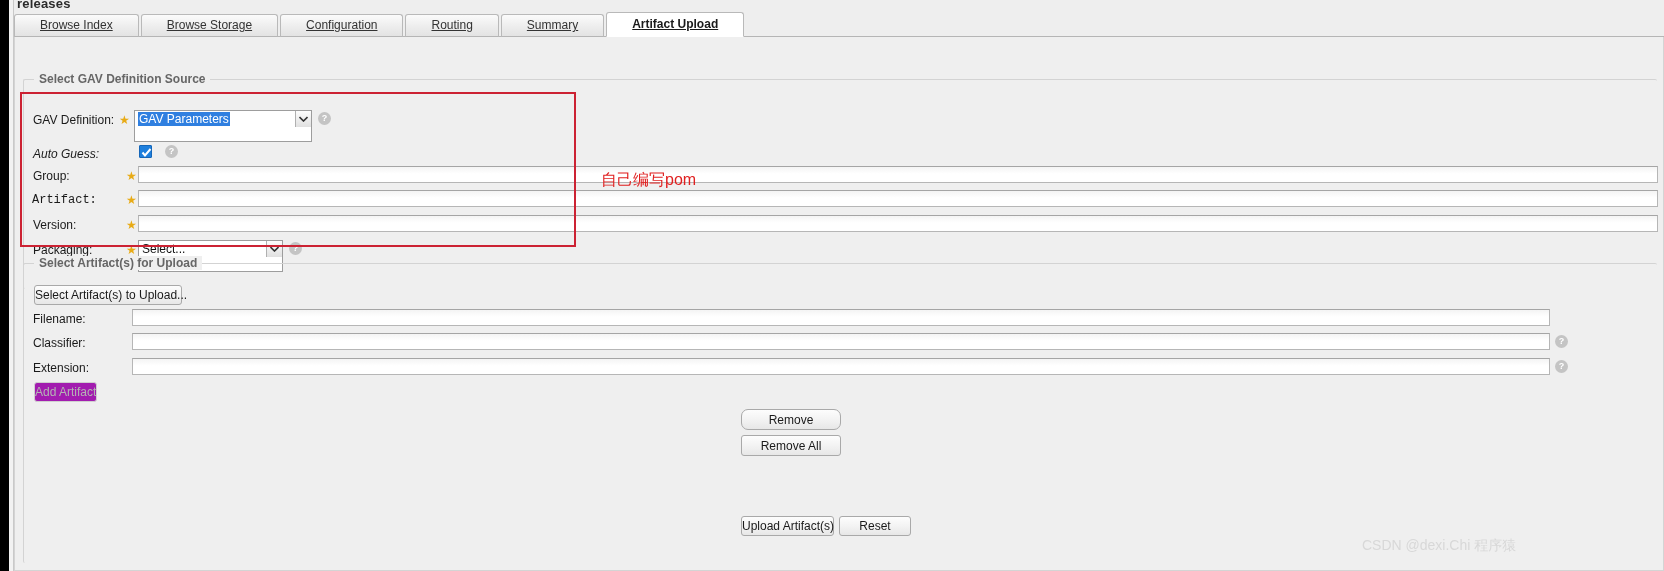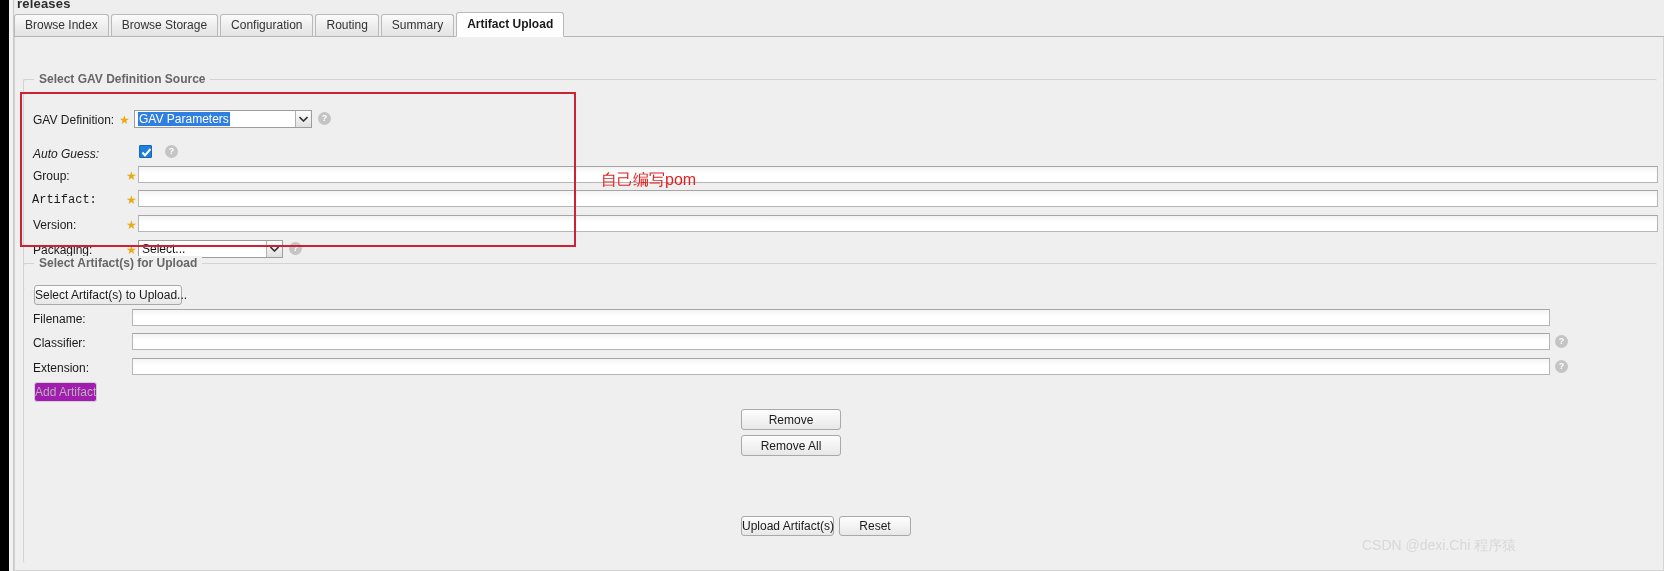--- a/index.html
+++ b/index.html
@@ -52,30 +52,31 @@
   .tabs {
     position: absolute;
     left: 0; top: 0;
     display: flex;
     align-items: flex-end;
     height: 25px;
   }
   .tab {
     height: 23px;
     line-height: 21px;
-    padding: 0 10px;
+    padding: 0 25px;
     margin-right: 2px;
     font-size: 12px;
     color: #333;
     background: linear-gradient(to bottom, #fbfbfb 0%, #ededed 55%, #e3e3e3 100%);
     border: 1px solid #b9b9b9;
     border-bottom: 1px solid #b5b5b5;
     border-radius: 3px 3px 0 0;
     white-space: nowrap;
     cursor: pointer;
+    text-decoration: underline;
   }
   .tab.active {
     background: #ffffff;
     font-weight: bold;
     color: #1a1a1a;
     border-bottom: 1px solid #ffffff;
     height: 25px;
     line-height: 23px;
   }
 
@@ -143,21 +144,21 @@
     background: linear-gradient(to bottom, #f4f4f4 0%, #ffffff 45%, #ffffff 100%);
     border: 1px solid #b6b6b6;
     border-top-color: #a5a5a5;
     font-size: 12px;
     padding: 0 3px;
     color: #000;
     outline: none;
   }
   .selectbox {
     position: absolute;
-    height: 18px;
+    height: 32px;
     background: #ffffff;
     border: 1px solid #9d9d9d;
     font-size: 12px;
     color: #111;
     cursor: pointer;
   }
   .selectbox .sel-text {
     position: absolute;
     left: 3px; top: 1px;
     font-size: 12px;
@@ -348,21 +349,21 @@
       <input class="txtinput" style="left: 108px; top: 69px; width: 1418px;" value="" placeholder="">
       <div class="help-icon" style="left:1531px; top:71px;">?</div>
 
       <div class="flabel" style="left:9px; top:97px;">Extension:</div>
       <input class="txtinput" style="left: 108px; top: 94px; width: 1418px;" value="" placeholder="">
       <div class="help-icon" style="left:1531px; top:96px;">?</div>
 
       <button class="btn disabled" style="left:10px; top:118px; width:63px; height:20px;" disabled="">Add Artifact</button>
 
 
-      <button class="btn" style="left:717px; top:145px; width:100px; height:21px;">Remove</button>
+      <button class="btn" style="left:717px; top:145px; width:100px; height:21px;border-radius:7px;">Remove</button>
       <button class="btn" style="left:717px; top:171px; width:100px; height:21px;">Remove All</button>
 
       <button class="btn" style="left:717px; top:252px; width:93px; height:20px;">Upload Artifact(s)</button>
       <button class="btn" style="left:815px; top:252px; width:72px; height:20px;">Reset</button>
     </div>
 
   </div>
 
   <div class="redbox" style="left:20px; top:92px; width:556px; height:155px;"></div>
   <div class="redtext" style="left:601px; top:170px;">自己编写pom</div>

